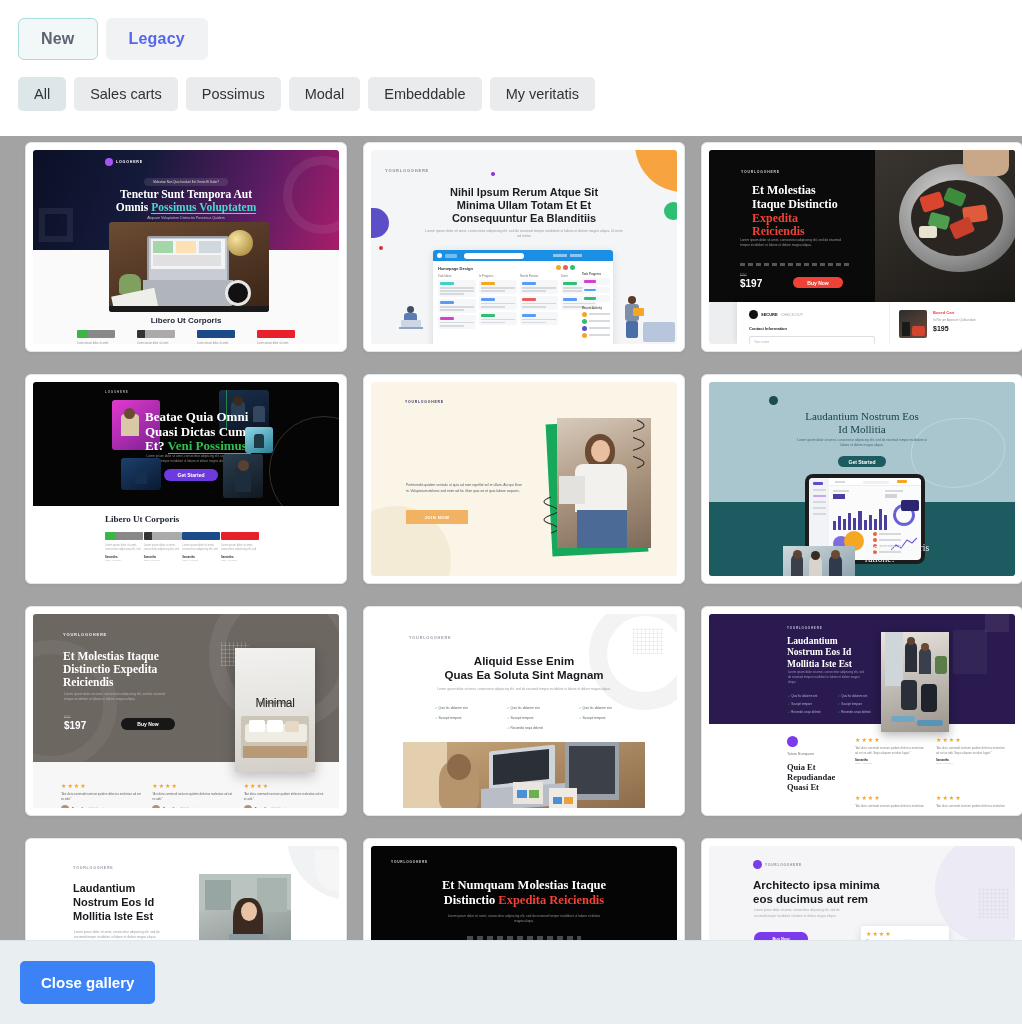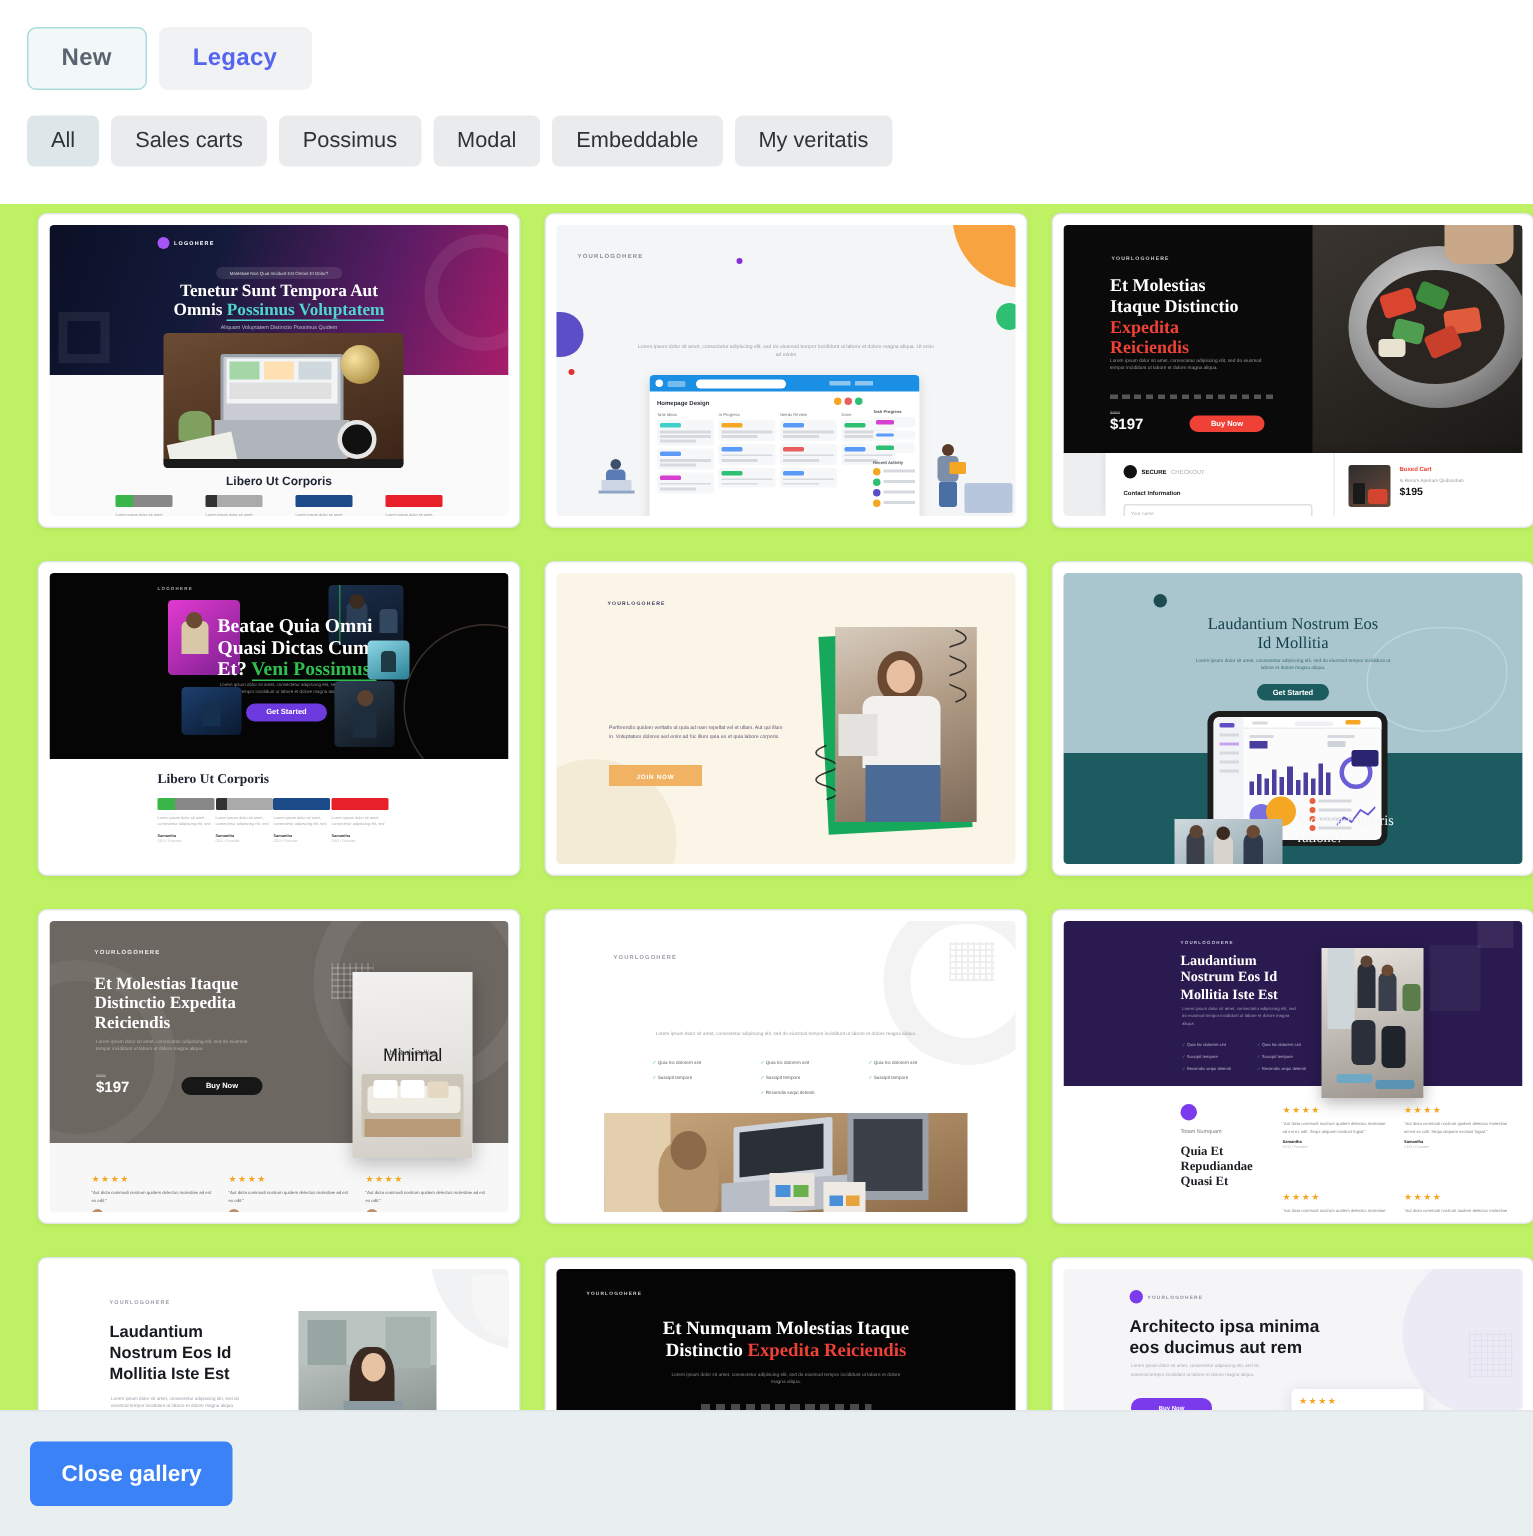--- a/index.html
+++ b/index.html
@@ -26,21 +26,21 @@
   .filter-pill {
     background:#e9ebed; color:#2e3338; border-radius:5px;
     padding:9px 16px; font-size:14.5px; cursor:pointer; white-space:nowrap;
     border:none;
   }
   .filter-pill.active { background:#dde7ea; }
 
   
   .gallery {
     position:absolute; top:136px; left:0; right:0; bottom:84px;
-    overflow:hidden; background:#bef264;
+    overflow:hidden; background:#a3a3a3;
   }
   .grid {
     display:grid; grid-template-columns:repeat(3,338px);
     column-gap:0; row-gap:0;
     padding:0 0 0 17px;
   }
   .card {
     width:322px; height:210px; margin:6px 8px 16px 8px;
     background:#fff; border:1px solid #e3e6e9; border-radius:6px;
     box-shadow:0 1px 3px rgba(16,24,40,.06);
@@ -138,20 +138,21 @@
   </div>
 
   <div class="card">
     <div class="thumb" style="background:#f4f5f7;">
       <div style="position:absolute;right:-6px;top:-6px;width:48px;height:48px;border-radius:0 0 0 48px;background:#f7a440;"></div>
       <div style="position:absolute;left:-10px;top:58px;width:28px;height:30px;border-radius:0 30px 30px 0;background:#5b4ec7;"></div>
       <div style="position:absolute;right:-5px;top:52px;width:18px;height:18px;border-radius:50%;background:#2fbf72;"></div>
       <div style="position:absolute;left:120px;top:22px;width:4px;height:4px;border-radius:50%;background:#8b2fd6;"></div>
       <div style="position:absolute;left:8px;top:96px;width:4px;height:4px;border-radius:50%;background:#e03030;"></div>
       <div class="logo-txt" style="left:14px;top:18px;color:#8a8f98;font-size:4px;">YOURLOGOHERE</div>
+      <div style="position:absolute;left:0;right:0;top:36px;text-align:center;color:#1a1d22;font-size:11px;font-weight:700;line-height:1.2;padding:0 26px;">Nihil Ipsum Rerum Atque Sit<br>Minima Ullam Totam Et Et<br>Consequuntur Ea Blanditiis</div>
       <div style="position:absolute;left:52px;right:52px;top:79px;text-align:center;color:#9aa0a8;font-size:3.4px;line-height:1.6;">Lorem ipsum dolor sit amet, consectetur adipiscing elit, sed do eiusmod tempor incididunt ut labore et dolore magna aliqua. Ut enim ad minim</div>
       <div style="position:absolute;left:62px;top:100px;width:180px;height:110px;background:#fff;border-radius:3px 3px 0 0;box-shadow:0 2px 8px rgba(0,0,0,.12);overflow:hidden;">
         <div style="position:absolute;left:0;right:0;top:0;height:11px;background:#1a8fe3;display:flex;align-items:center;padding:0 4px;gap:3px;">
           <span style="width:5px;height:5px;border-radius:50%;background:#fff;"></span>
           <span style="width:12px;height:4px;background:rgba(255,255,255,.4);border-radius:1px;"></span>
           <span style="width:60px;height:6px;background:#fff;border-radius:3px;margin-left:4px;"></span>
           <span style="width:14px;height:3px;background:rgba(255,255,255,.5);margin-left:26px;"></span>
           <span style="width:12px;height:3px;background:rgba(255,255,255,.5);"></span>
         </div>
         <div style="position:absolute;left:5px;top:16px;color:#2b3138;font-size:4px;font-weight:700;">Homepage Design</div>
@@ -284,21 +285,21 @@
         <div style="position:absolute;right:12px;top:30px;width:92px;height:76px;border-radius:50%;background:#2a2520;overflow:hidden;">
           <div style="position:absolute;left:10px;top:14px;width:22px;height:16px;background:#d9452f;border-radius:3px;transform:rotate(-18deg);"></div>
           <div style="position:absolute;left:34px;top:10px;width:20px;height:14px;background:#3d8b3d;border-radius:3px;transform:rotate(22deg);"></div>
           <div style="position:absolute;left:52px;top:26px;width:24px;height:16px;background:#e05a3c;border-radius:3px;transform:rotate(-8deg);"></div>
           <div style="position:absolute;left:18px;top:34px;width:20px;height:14px;background:#4f9d4f;border-radius:3px;transform:rotate(14deg);"></div>
           <div style="position:absolute;left:40px;top:40px;width:22px;height:16px;background:#c83f2b;border-radius:3px;transform:rotate(-24deg);"></div>
           <div style="position:absolute;left:8px;top:46px;width:18px;height:12px;background:#e8e2d0;border-radius:3px;"></div>
         </div>
         <div style="position:absolute;right:6px;top:0;width:46px;height:26px;background:#c9a88a;border-radius:0 0 10px 10px;"></div>
         <div class="logo-txt" style="left:32px;top:20px;color:#cfcfcf;font-size:3.4px;">YOURLOGOHERE</div>
-        <div style="position:absolute;left:31px;top:34px;color:#fff;font-family:'Liberation Serif',serif;font-size:12px;font-weight:700;line-height:1.15;">Et Molestias<br>Itaque Distinctio<br><span style="color:#ef4136;">Expedita<br>Reiciendis</span></div>
+        <div style="position:absolute;left:43px;top:34px;color:#fff;font-family:'Liberation Serif',serif;font-size:12px;font-weight:700;line-height:1.15;">Et Molestias<br>Itaque Distinctio<br><span style="color:#ef4136;">Expedita<br>Reiciendis</span></div>
         <div style="position:absolute;left:31px;top:88px;width:108px;color:#9a9a9a;font-size:3.2px;line-height:1.7;">Lorem ipsum dolor sit amet, consectetur adipiscing elit, sed do eiusmod tempor incididunt ut labore et dolore magna aliqua.</div>
         <div style="position:absolute;left:31px;top:113px;width:110px;height:3px;background:repeating-linear-gradient(90deg,#555 0 5px,transparent 5px 8px);"></div>
         <div style="position:absolute;left:31px;top:123px;color:#777;font-size:3px;text-decoration:line-through;">$297</div>
         <div style="position:absolute;left:31px;top:128px;color:#fff;font-size:10px;font-weight:700;">$197</div>
         <div class="btn-pill" style="left:84px;top:127px;width:50px;height:11px;background:#ef4136;">Buy Now</div>
       </div>
       <div style="position:absolute;left:28px;right:-4px;top:152px;bottom:0;background:#fff;box-shadow:0 -1px 6px rgba(0,0,0,.12);">
         <div style="position:absolute;left:12px;top:8px;display:flex;align-items:center;gap:3px;">
           <span style="width:9px;height:9px;border-radius:50%;background:#111;display:block;"></span>
           <span style="font-size:4px;font-weight:700;color:#111;">SECURE</span>
@@ -548,20 +549,21 @@
         </div>
       </div>
     </div>
   </div>
 
   <div class="card">
     <div class="thumb" style="background:#fff;overflow:hidden;">
       <div style="position:absolute;right:-24px;top:-16px;width:112px;height:112px;border:18px solid #f3f3f4;border-radius:50%;"></div>
       <div style="position:absolute;right:14px;top:14px;width:30px;height:26px;background:repeating-linear-gradient(90deg,#eceef0 0 1px,transparent 1px 4px),repeating-linear-gradient(0deg,#eceef0 0 1px,transparent 1px 4px);"></div>
       <div class="logo-txt" style="left:38px;top:22px;color:#9aa0a8;font-size:3.8px;">YOURLOGOHERE</div>
+      <div style="position:absolute;left:0;right:0;top:40px;text-align:center;color:#16191d;font-size:11.5px;font-weight:700;line-height:1.22;">Aliquid Esse Enim<br>Quas Ea Soluta Sint Magnam</div>
       <div style="position:absolute;left:64px;right:64px;top:73px;text-align:center;color:#9aa0a8;font-size:3.2px;line-height:1.7;">Lorem ipsum dolor sit amet, consectetur adipiscing elit, sed do eiusmod tempor incididunt ut labore et dolore magna aliqua.</div>
       <div style="position:absolute;left:64px;right:40px;top:92px;display:flex;gap:14px;font-size:3.1px;color:#5a6068;">
         <div style="flex:1;">
               <div style="margin-bottom:6px;"><span style="color:#2fbf4f;">✓</span> <span>Quia hic dolorem sint</span></div>
               <div><span style="color:#2fbf4f;">✓</span> <span>Suscipit tempore</span></div>
             </div>
         <div style="flex:1;">
               <div style="margin-bottom:6px;"><span style="color:#2fbf4f;">✓</span> <span>Quia hic dolorem sint</span></div>
               <div style="margin-bottom:6px;"><span style="color:#2fbf4f;">✓</span> <span>Suscipit tempore</span></div>
               <div><span style="color:#2fbf4f;">✓</span> <span>Reciendis sequi deleniti</span></div>

